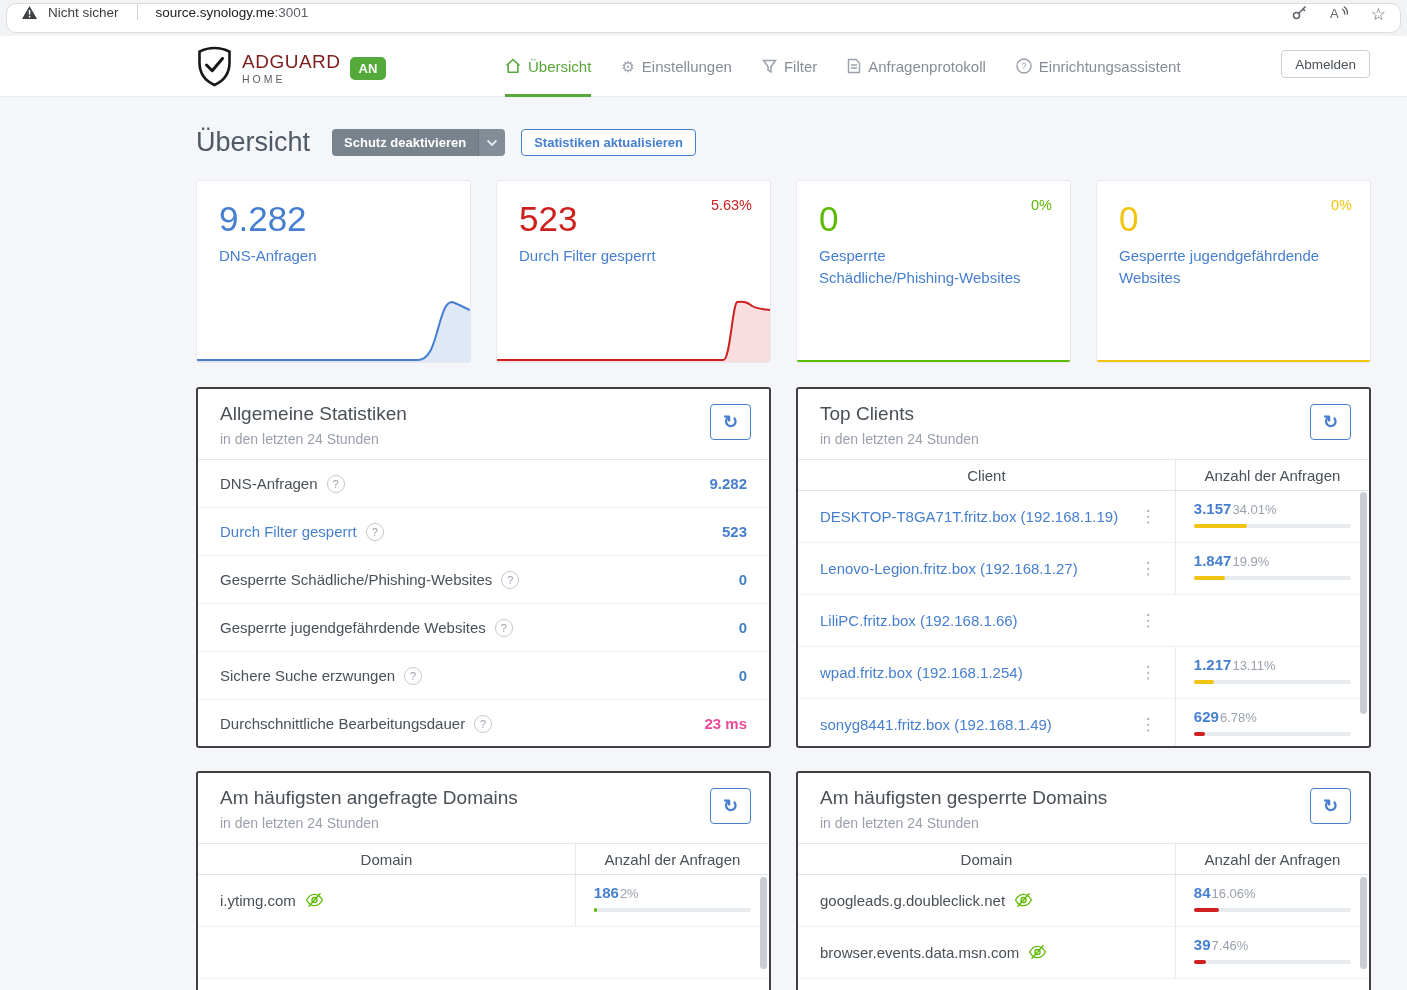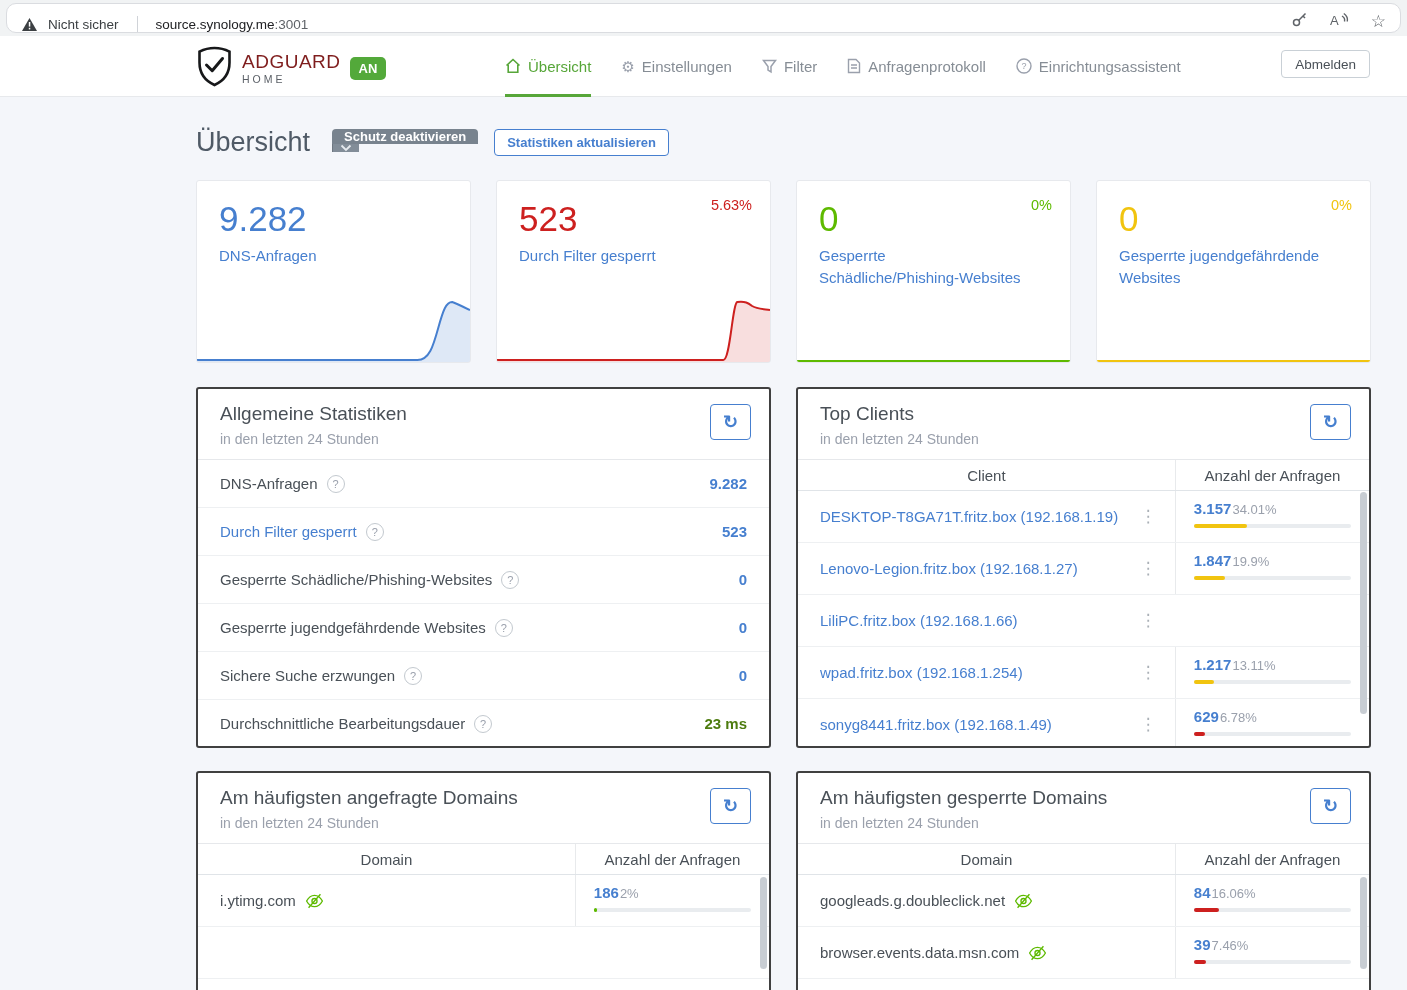--- a/index.html
+++ b/index.html
@@ -2,21 +2,21 @@
 <html><head>
 <meta charset="utf-8">
 <style>
   * { margin:0; padding:0; box-sizing:border-box; }
   html,body { width:1407px; height:990px; overflow:hidden; background:#f4f6fa;
               font-family:"Liberation Sans", sans-serif; }
 
   
   .browser-bar { position:relative; height:36px; background:#f1f3f4; }
   .url-bar { position:absolute; inset:3px 6px; background:#fff; border:1px solid #dadce0;
-             border-radius:10px; display:flex; align-items:flex-end; padding:0 14px; }
+             border-radius:10px; display:flex; align-items:flex-start; padding:0 14px; }
   .url-left { display:flex; align-items:center; gap:10px; flex:1; }
   .warn-icon svg { display:block; }
   .not-secure { font-size:13.5px; color:#3c4043; }
   .url-divider { width:1px; height:16px; background:#d0d3d8; margin:0 8px; }
   .url-text { font-size:13.5px; color:#202124; }
   .url-port { color:#5f6368; }
   .url-icons { display:flex; align-items:center; gap:22px; color:#5f6368; }
   .url-icons .star { font-size:17px; line-height:1; }
 
   
@@ -37,21 +37,21 @@
                             height:3px; background:#57a639; }
   .gear-glyph { font-size:15px; line-height:1; }
   .logout-btn { position:absolute; right:37px; top:14px; height:28px; padding:0 13px;
                 background:#fff; border:1px solid #c9d0d6; border-radius:4px;
                 font-size:13.5px; color:#495057; font-family:inherit; cursor:pointer; }
 
   
   .content { padding:0 36px 0 196px; }
   .page-head { display:flex; align-items:center; margin:30px 0 22px; }
   .page-title { font-size:27px; font-weight:400; color:#4f5a66; }
-  .split-btn { display:flex; margin-left:22px; height:27px; border-radius:4px; overflow:hidden; cursor:pointer;flex-direction:column; }
+  .split-btn { display:flex; margin-left:22px; height:27px; border-radius:4px; overflow:hidden; cursor:pointer; }
   .split-main { background:#78838e; color:#fff; font-size:13px; font-weight:bold;
                 display:flex; align-items:center; padding:0 12px; border:none; font-family:inherit; }
   .split-caret { background:#828d98; border:none; border-left:1px solid #6e7781; width:27px;
                  display:flex; align-items:center; justify-content:center; }
   .refresh-stats-btn { margin-left:16px; height:27px; padding:0 12px; background:#fff;
                        border:1px solid #467fcf; border-radius:4px; color:#467fcf;
                        font-size:13px; font-weight:600; font-family:inherit; cursor:pointer; }
 
   
   .stat-row { display:grid; grid-template-columns:repeat(4,1fr); gap:25px; }
@@ -80,34 +80,34 @@
 
   
   .gs-row { height:48px; display:flex; align-items:center; justify-content:space-between;
             padding:0 22px; border-bottom:1px solid #eef0f2; }
   .gs-label { display:flex; align-items:center; gap:9px; font-size:15px; color:#495057; }
   .gs-label.link { color:#467fcf; }
   .qmark { width:18px; height:18px; border:1.5px solid #c3c9cf; border-radius:50%;
            display:inline-flex; align-items:center; justify-content:center;
            font-size:11px; color:#9aa0ac; cursor:pointer; }
   .gs-value { font-size:15px; font-weight:600; color:#467fcf; }
-  .gs-value.dark { color:#4d7c0f; }
+  .gs-value.dark { color:#ec4899; }
 
   
   .t-head { display:flex; height:31px; border-bottom:1px solid #e0e4e8; }
   .t-head > div { display:flex; align-items:center; justify-content:center;
                   font-size:15px; color:#495057; }
   .t-col1 { width:66%; } .t-col2 { width:34%; border-left:1px solid #e8eaec; }
   .t-row { display:flex; border-bottom:1px solid #eef0f2; }
   .panel.mid .t-row { height:52px; }
   .panel.bottom .t-row { height:52px; }
   .t-cell-main { width:66%; display:flex; align-items:center; justify-content:space-between;
                  padding:0 14px 0 22px; }
   .client-link { font-size:15px; color:#467fcf; text-decoration:none; cursor:pointer; }
-  .domain-text { font-size:15px; color:#495057; display:flex; align-items:flex-end; gap:9px; }
+  .domain-text { font-size:15px; color:#495057; display:flex; align-items:flex-start; gap:9px; }
   .kebab { color:#aab0b7; font-size:17px; cursor:pointer; padding:0 4px; }
   .t-cell-count { width:34%; border-left:1px solid #e8eaec; padding:9px 18px 0; }
   .count-line { display:flex; align-items:baseline; gap:1px; }
   .count { font-size:15px; font-weight:600; color:#467fcf; }
   .pct { font-size:13px; color:#9aa0ac; }
   .bar-track { margin-top:7px; height:4px; border-radius:2px; background:#e9ecef; width:100%; }
   .bar-fill { height:4px; border-radius:2px; }
   .eye-icon { display:inline-flex; cursor:pointer; }
   .scroll-thumb { position:absolute; right:2px; width:7px; border-radius:4px; background:#c8cdd3; cursor:grab; }
 </style>

